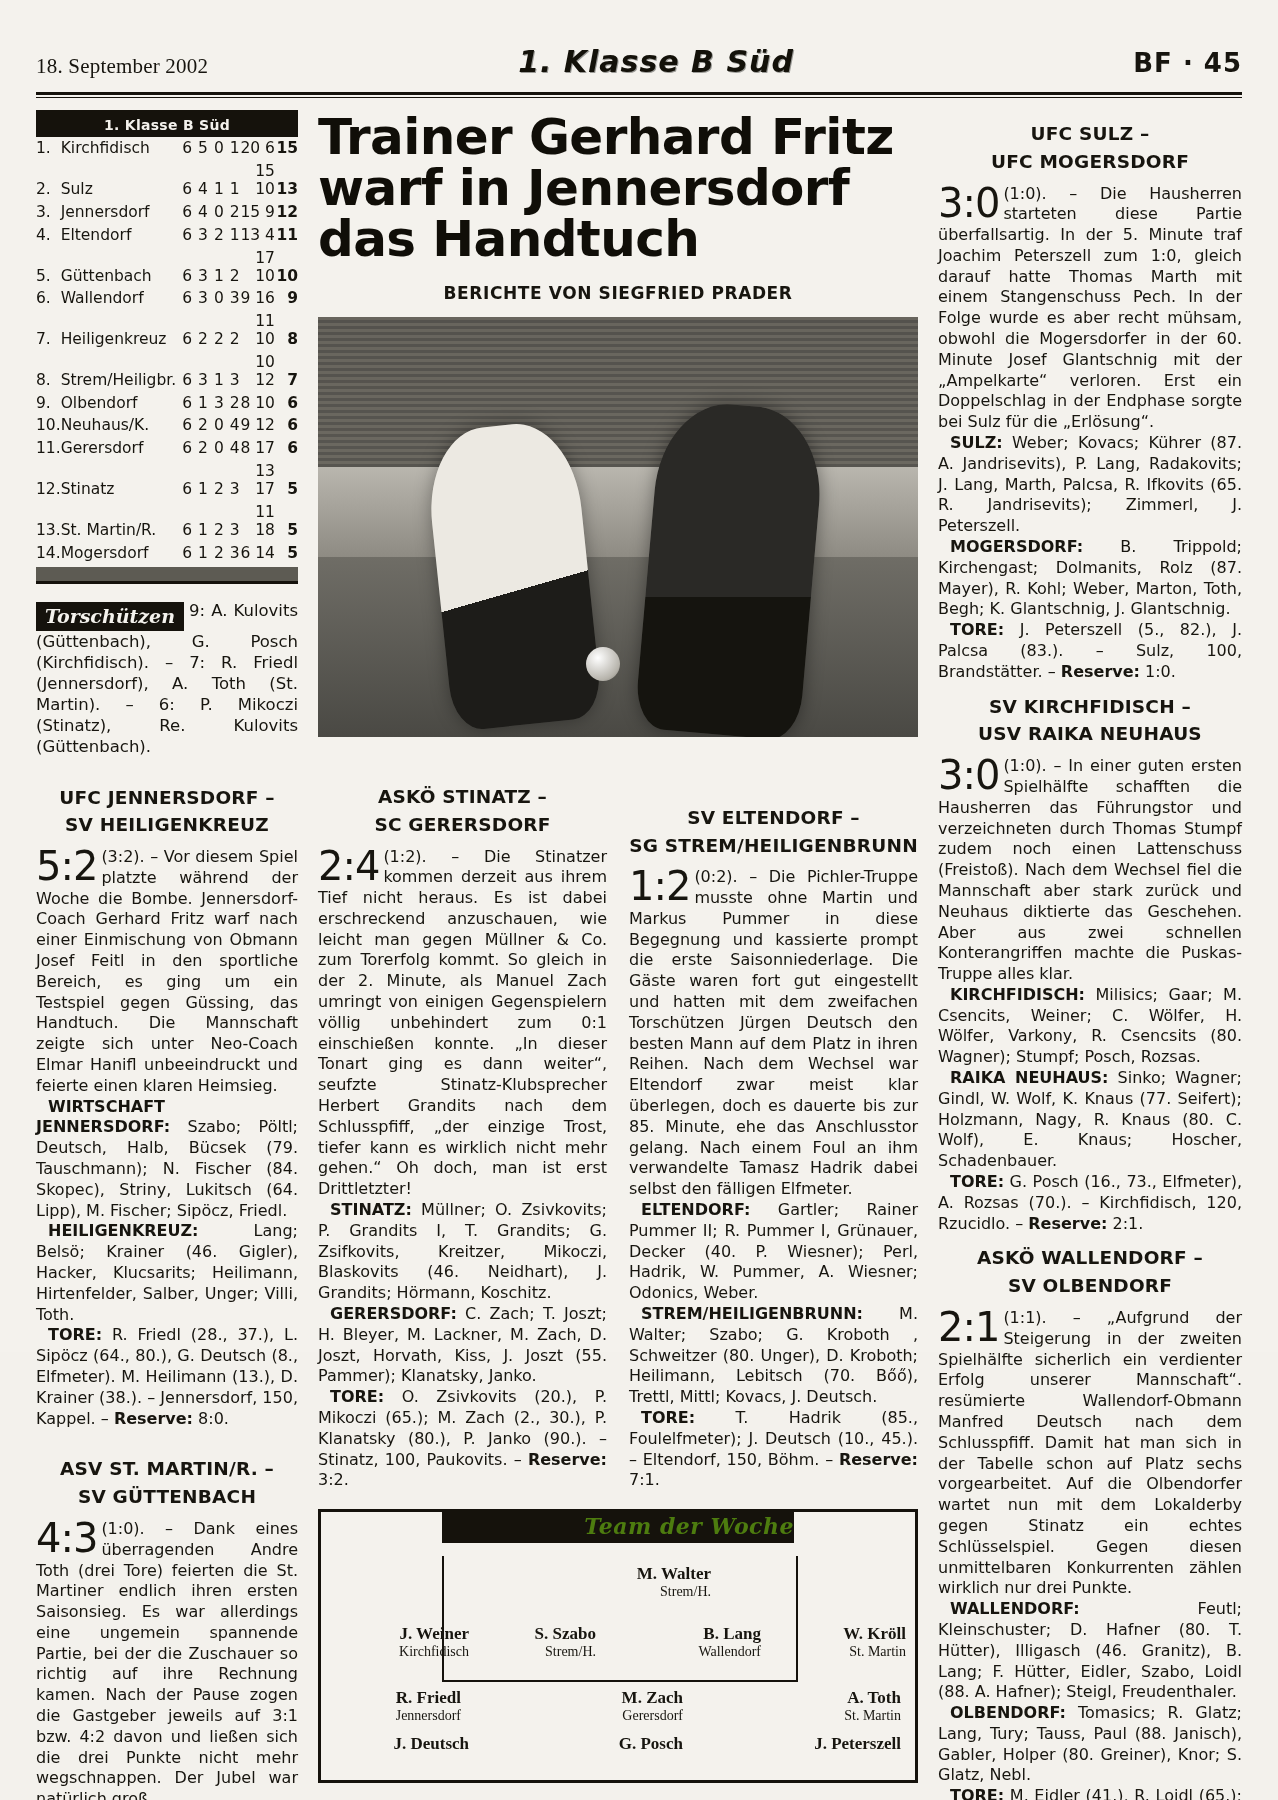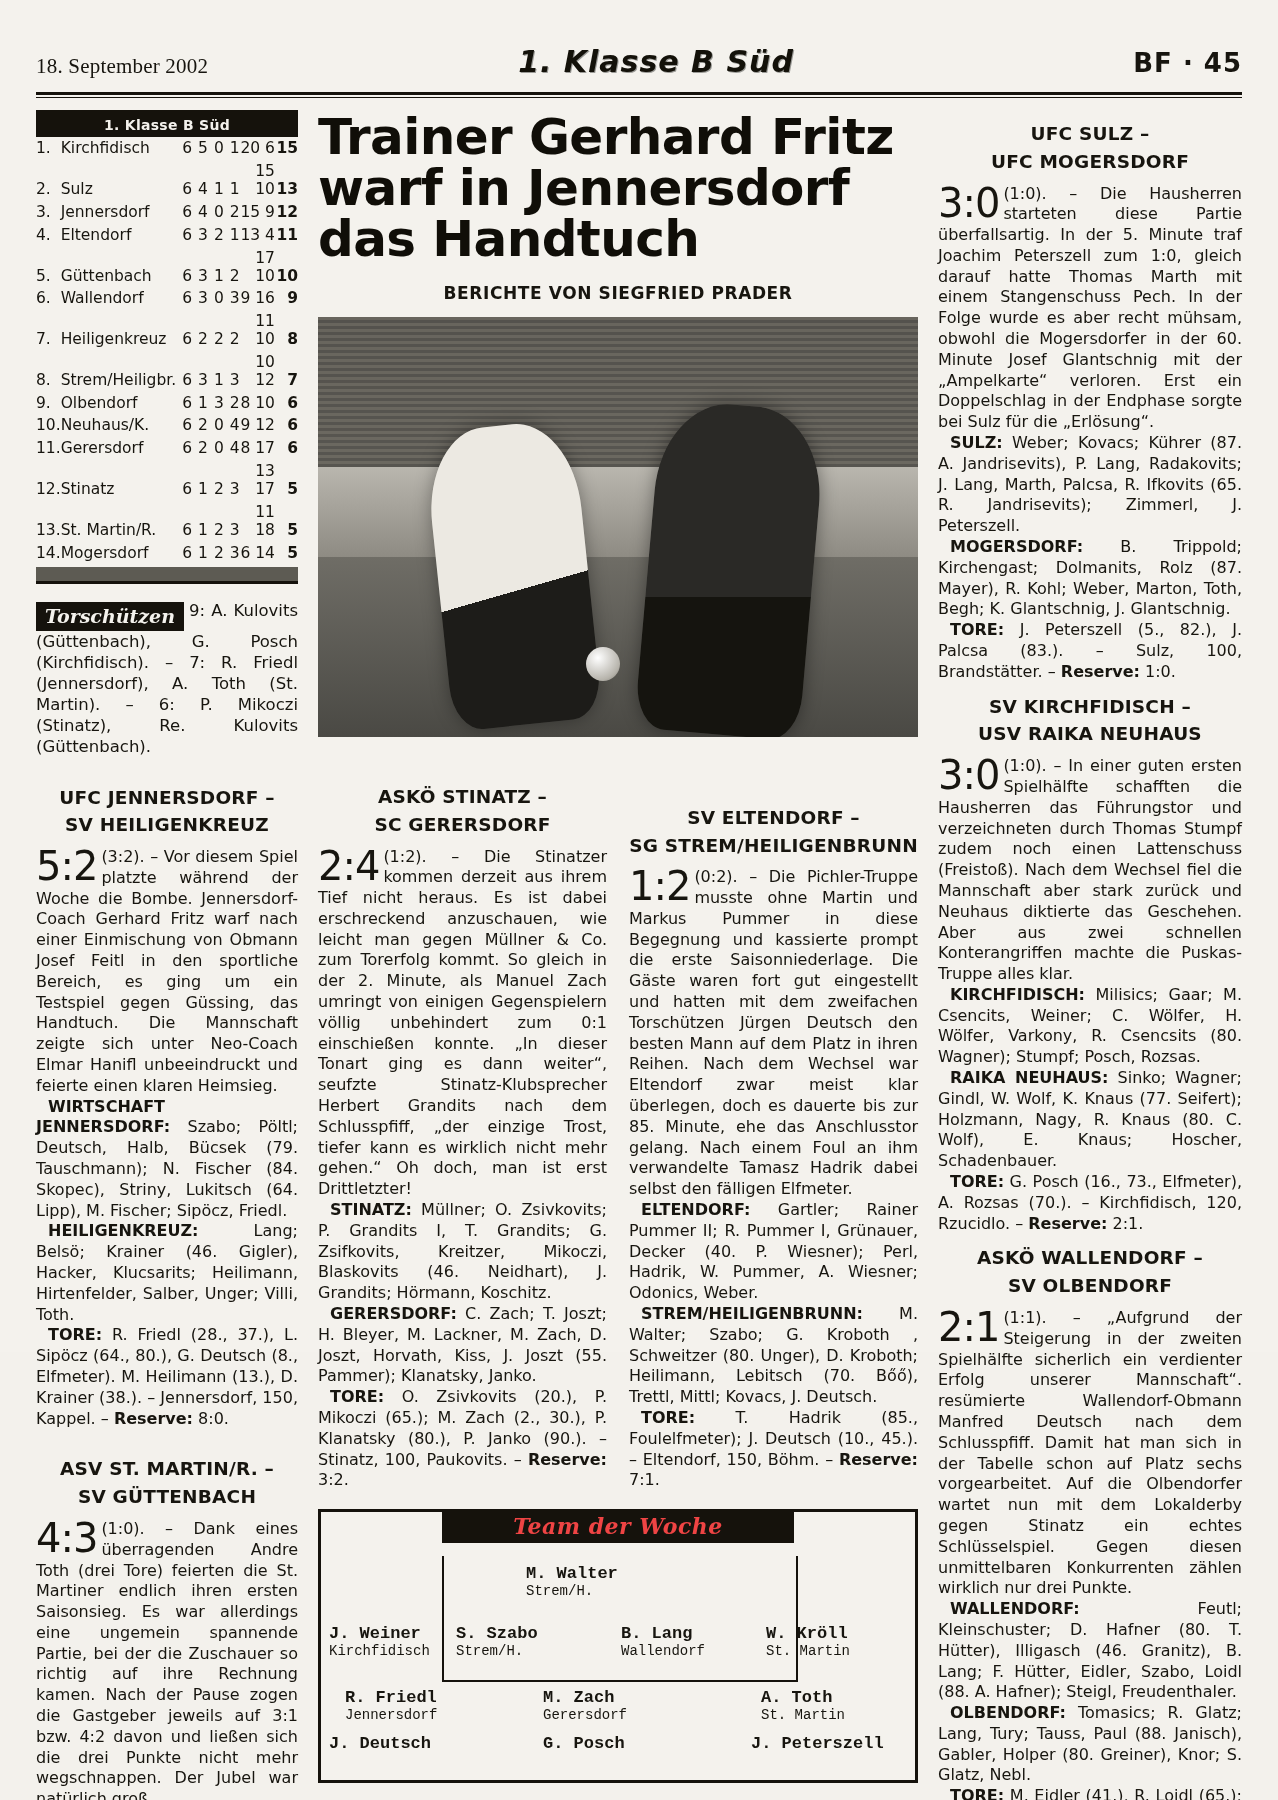--- a/index.html
+++ b/index.html
@@ -189,30 +189,30 @@
   
   .tdw{
     margin-top:18px;
     border:3px solid #15120c;
     width:594px; height:268px;
     position:relative;
     background:#f4f2ed;
   }
   .tdwtitle{
     position:absolute;left:121px;top:-3px;width:352px;height:34px;
-    background:#15120c;color:#ef4444;
+    background:#15120c;color:#4d7c0f;
     font-family:"DejaVu Serif",serif;
     font-style:italic;font-weight:bold;font-size:22px;
-    text-align:center;line-height:34px;letter-spacing:.5px;
+    text-align:right;line-height:34px;letter-spacing:.5px;
   }
   .tdwbox{
     position:absolute;left:121px;top:44px;width:352px;height:124px;
     border:2px solid #15120c;border-top:none;
   }
-  .pl{ position:absolute; text-align:left; font-family:Liberation Mono, monospace; }
+  .pl{ position:absolute; text-align:right; font-family:Liberation Serif, serif; }
   .pl .n{ font-weight:bold; font-size:17px; }
   .pl .c{ font-size:14px; }
 
   
   .c3 .matchhead{ margin-top:10px; }
 </style>
 </head>
 <body>
 
 <div class="page">
@@ -463,21 +463,21 @@
         <div class="c">Strem/H.</div>
       </div>
       <div class="pl" style="left:300px;top:112px;width:140px;">
         <div class="n">B. Lang</div>
         <div class="c">Wallendorf</div>
       </div>
       <div class="pl" style="left:445px;top:112px;width:140px;">
         <div class="n">W. Kröll</div>
         <div class="c">St. Martin</div>
       </div>
-      <div class="pl" style="left:24px;top:176px;width:140px;">
+      <div class="pl" style="left:0;top:176px;width:140px;">
         <div class="n">R. Friedl</div>
         <div class="c">Jennersdorf</div>
       </div>
       <div class="pl" style="left:222px;top:176px;width:140px;">
         <div class="n">M. Zach</div>
         <div class="c">Gerersdorf</div>
       </div>
       <div class="pl" style="left:440px;top:176px;width:140px;">
         <div class="n">A. Toth</div>
         <div class="c">St. Martin</div>

